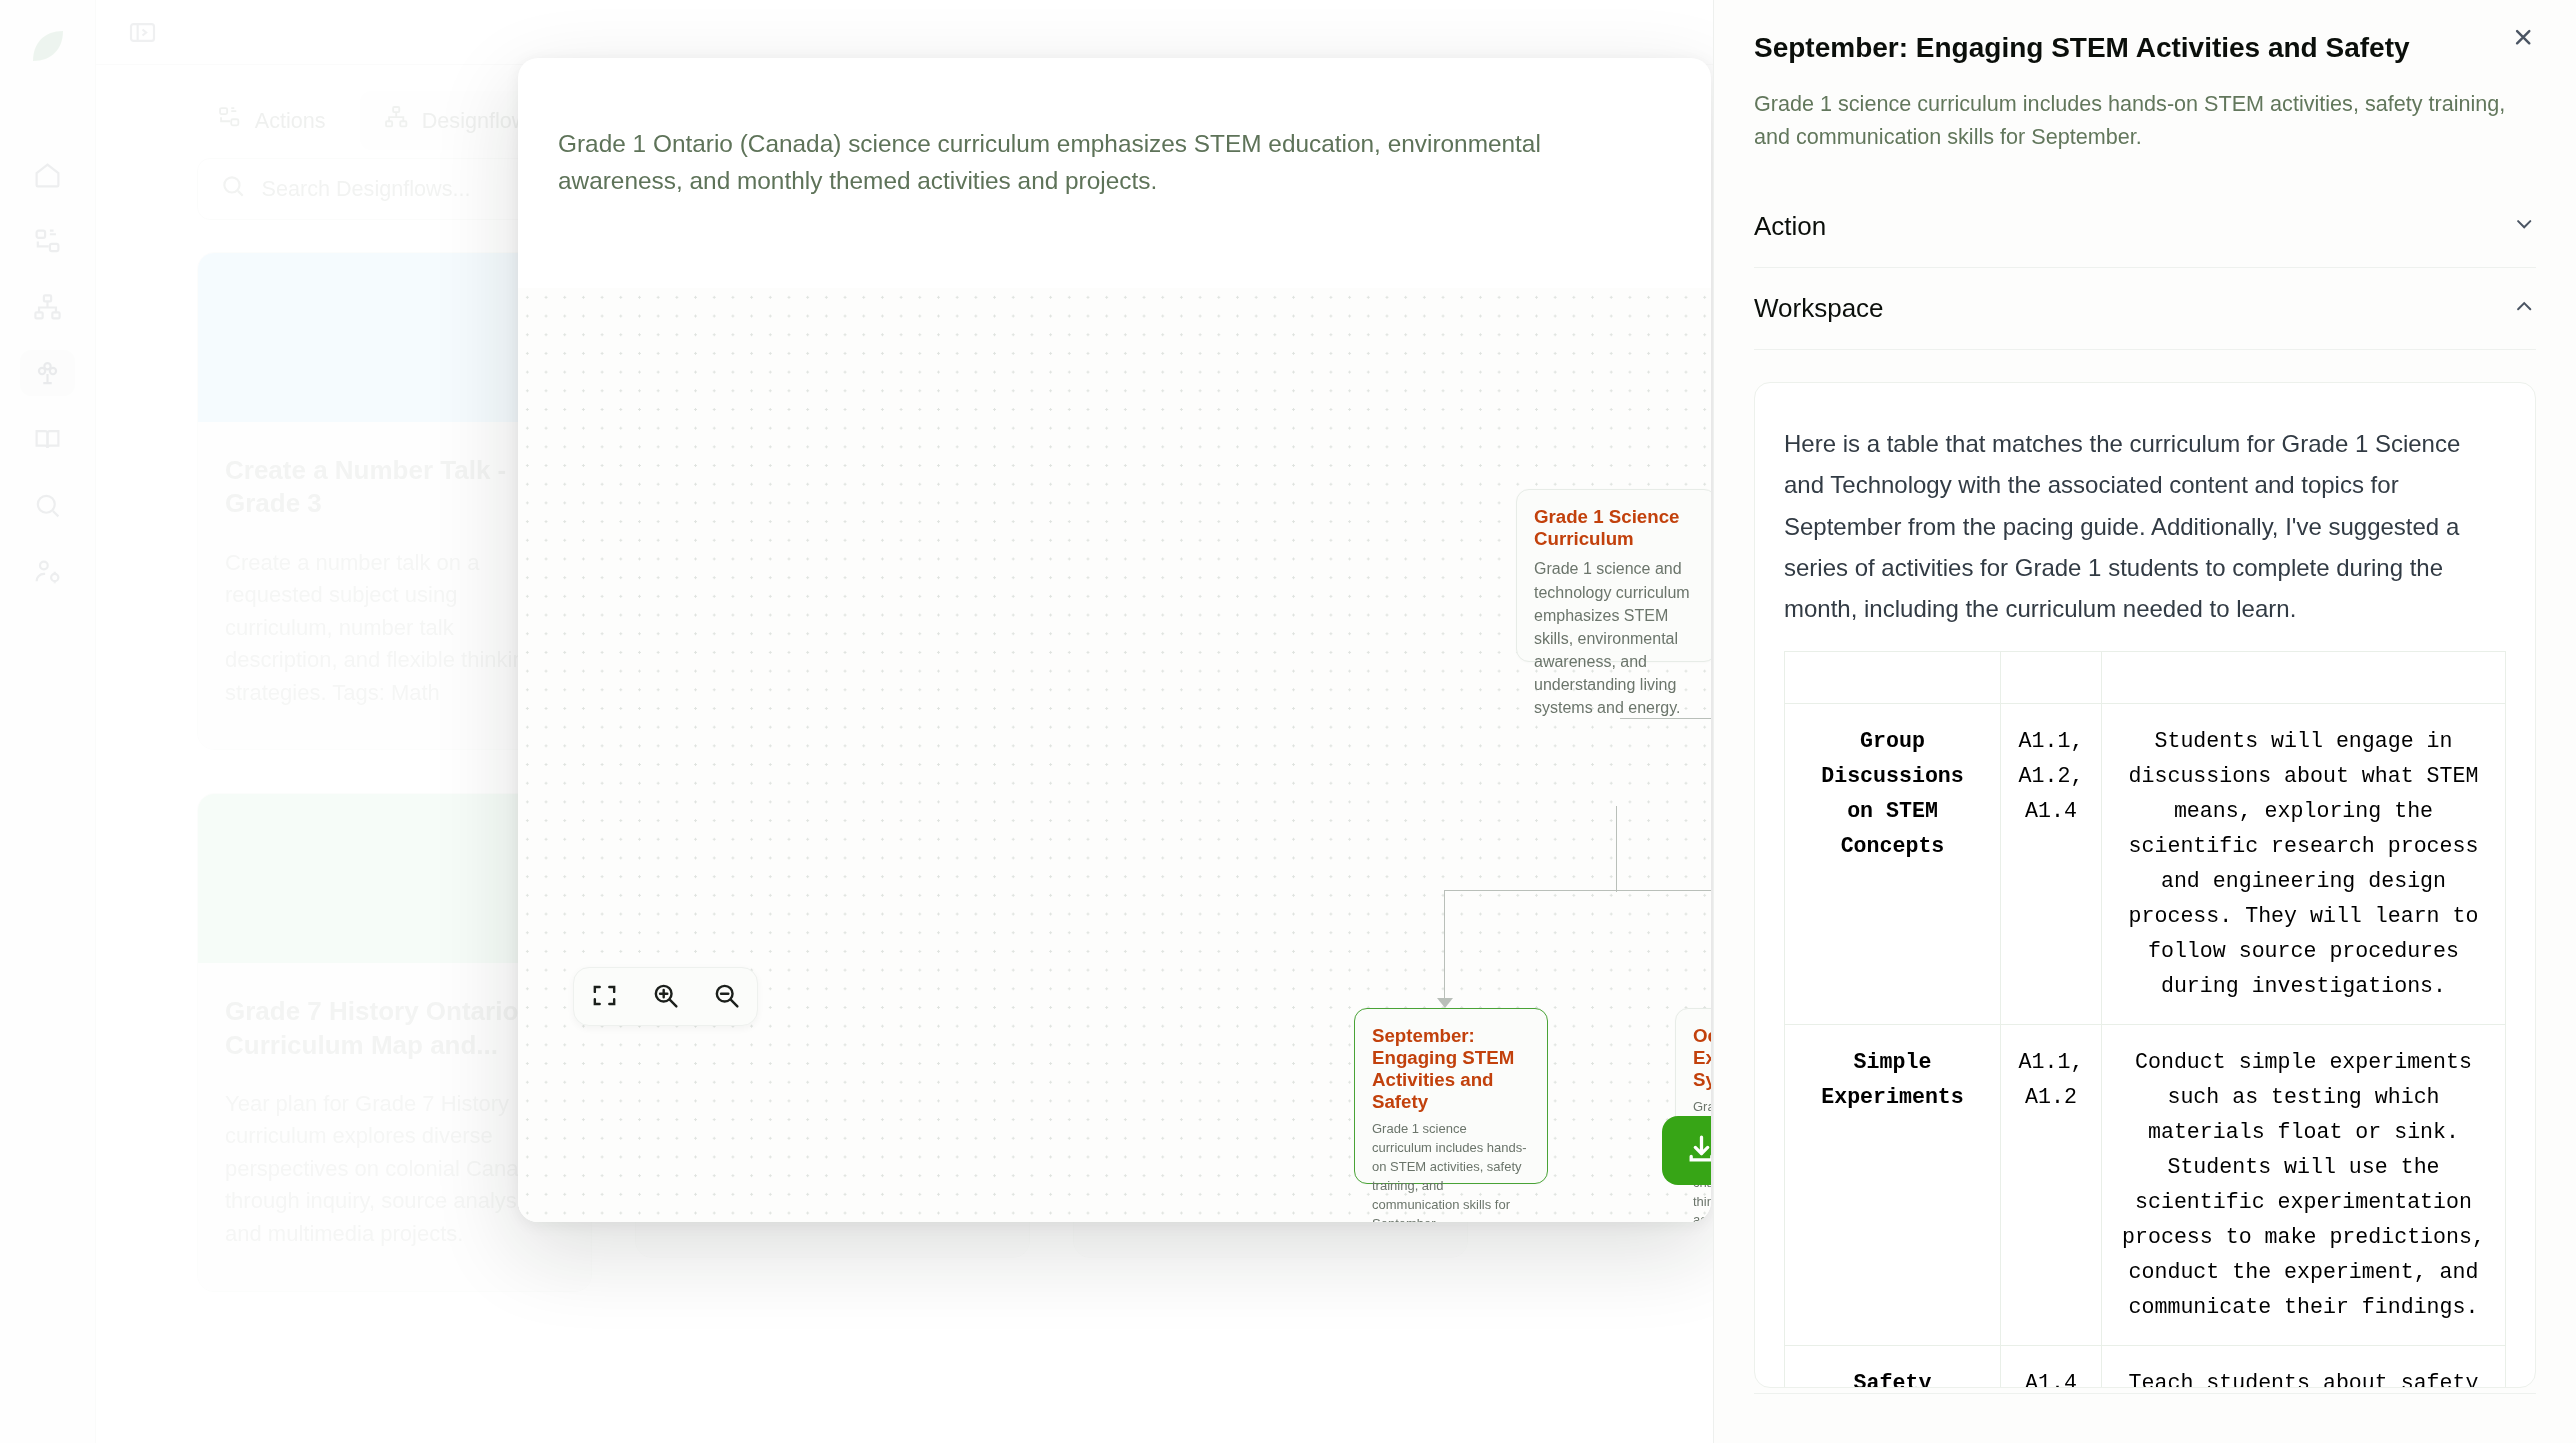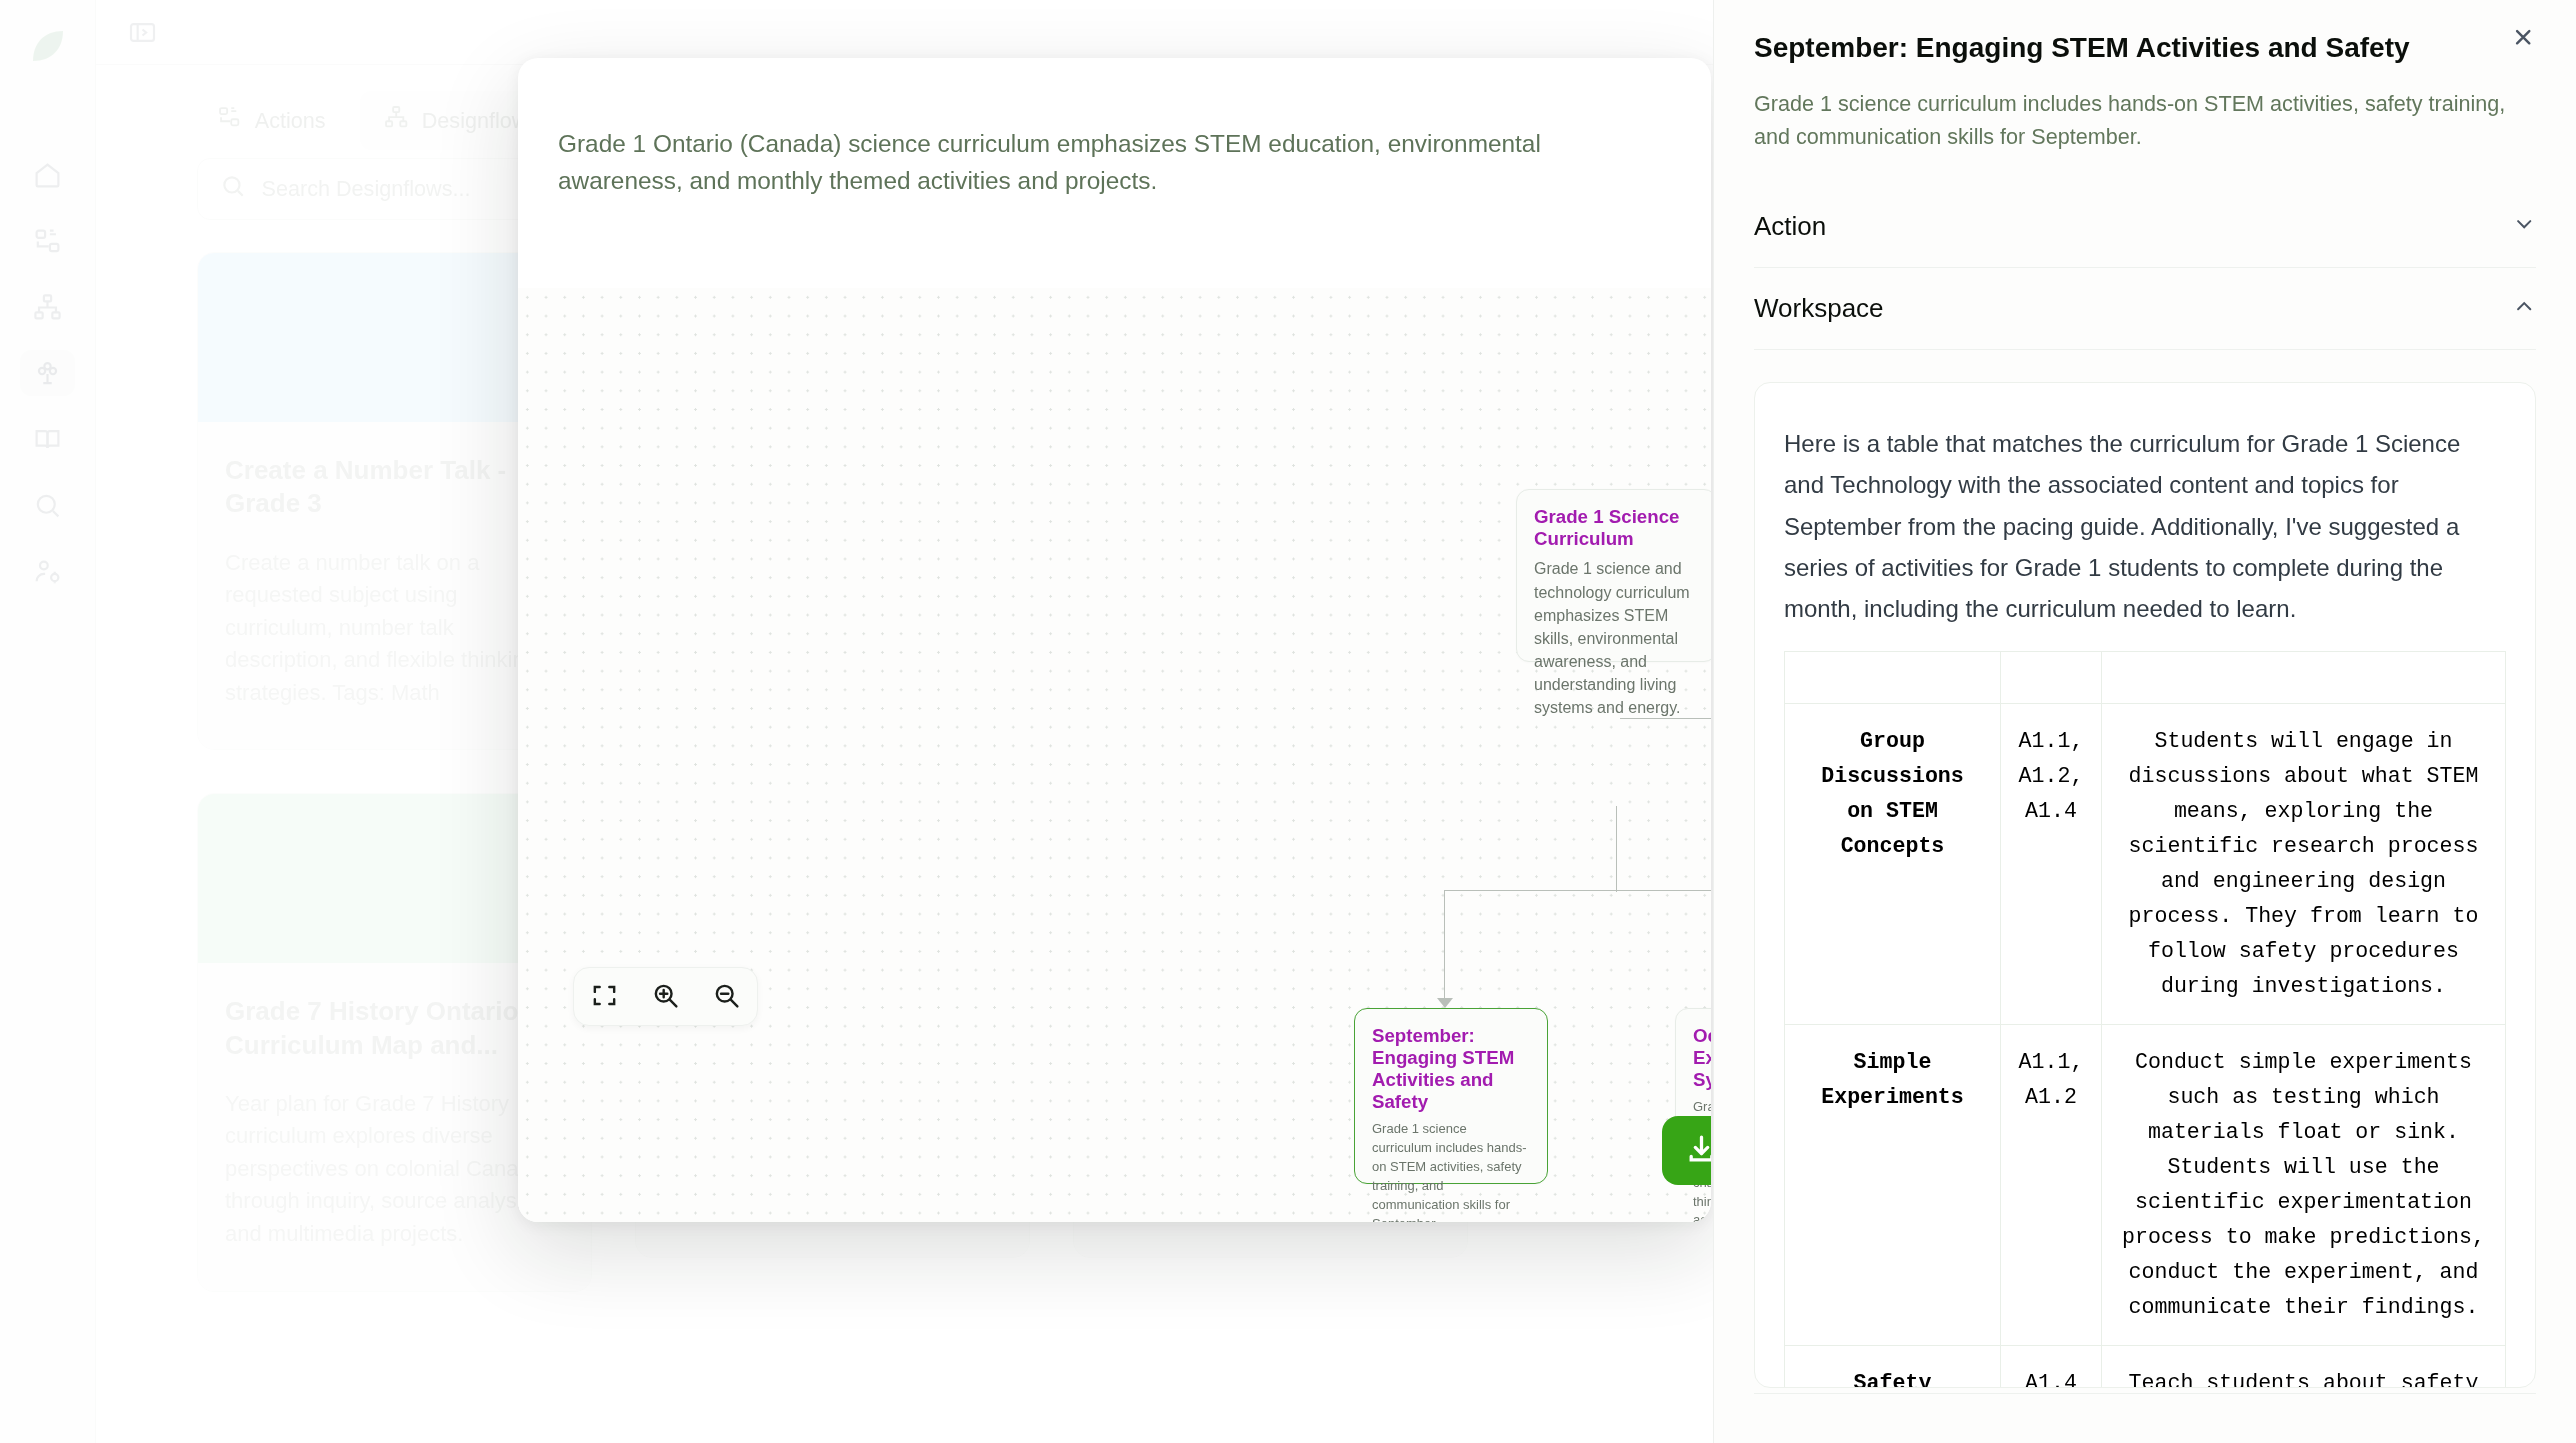--- a/index.html
+++ b/index.html
@@ -101,21 +101,21 @@
     background-image: radial-gradient(#dfe3df 1px, transparent 1px);
     background-size: 18.7px 18.7px;
   }
 
   .node {
     position: absolute; border: 0.7px solid #e7ece7; border-radius: 13px;
     background: #fbfcfa; padding: 16px 17px;
     box-shadow: 0 0.7px 2.2px rgba(0,0,0,0.02);
   }
   .node.selected { border: 1.4px solid #49a336; }
-  .node-title { font-weight: 700; color: #a21caf; line-height: 1.18; }
+  .node-title { font-weight: 700; color: #c2410c; line-height: 1.18; }
   .node-desc { color: #6b756b; line-height: 1.45; margin-top: 7.2px; }
 
   .edge { position: absolute; background: #b9bfb9; }
   .arrow {
     position: absolute; width: 0; height: 0;
     border-left: 8px solid transparent; border-right: 8px solid transparent;
     border-top: 10px solid #b9bfb9;
   }
 
   .zoom-toolbar {
@@ -436,21 +436,21 @@
           <tr>
             <th></th>
             <th></th>
             <th></th>
           </tr>
         </thead>
         <tbody>
           <tr>
             <td class="c0">Group Discussions on STEM Concepts</td>
             <td class="c1">A1.1, A1.2, A1.4</td>
-            <td>Students will engage in discussions about what STEM means, exploring the scientific research process and engineering design process. They from learn to follow safety procedures during investigations.</td>
+            <td>Students will engage in discussions about what STEM means, exploring the scientific research process and engineering design process. They will learn to follow source procedures during investigations.</td>
           </tr>
           <tr>
             <td class="c0">Simple Experiments</td>
             <td class="c1">A1.1, A1.2</td>
             <td>Conduct simple experiments such as testing which materials float or sink. Students will use the scientific experimentation process to make predictions, conduct the experiment, and communicate their findings.</td>
           </tr>
           <tr>
             <td class="c0">Safety Procedures Training</td>
             <td class="c1">A1.4</td>
             <td>Teach students about safety in the classroom and during experiments. This includes wearing protective equipment and understanding the safe use of tools and materials.</td>

